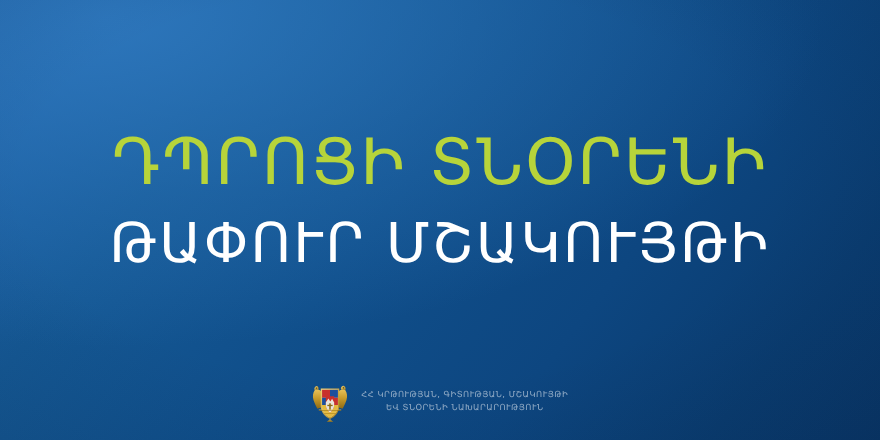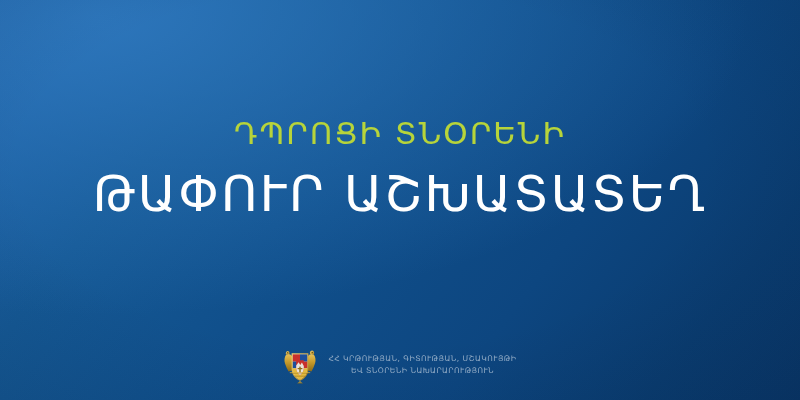--- a/index.html
+++ b/index.html
@@ -37,21 +37,21 @@
     z-index: 2;
   }
   .headline {
     margin: 0;
     line-height: 1.0;
     font-weight: 400;
     letter-spacing: 2.0px;
     white-space: nowrap;
   }
   .headline.line1 {
-    font-size: 31px;
+    font-size: 58px;
     color: #b7d43a;
     padding-bottom: 20px;
   }
   .headline.line2 {
     font-size: 50px;
     color: #ffffff;
     letter-spacing: 2.2px;
   }
 
   
@@ -89,21 +89,21 @@
     white-space: nowrap;
   }
 </style>
 </head>
 <body>
 
 <div id="stage">
 
   <div class="headline-wrap">
     <h1 class="headline line1">ԴՊՐՈՑԻ ՏՆՕՐԵՆԻ</h1>
-    <h1 class="headline line2">ԹԱՓՈՒՐ ԱՇԽԱՏԱՏԵՂ</h1>
+    <h1 class="headline line2">ԹԱՓՈՒՐ ՄՇԱԿՈՒՅԹԻ</h1>
   </div>
 
   <div class="footer">
 
     <svg class="crest" viewBox="0 0 34 40" aria-hidden="true">
       <defs>
         <linearGradient id="gold" x1="0" y1="0" x2="0" y2="1">
           <stop offset="0%" stop-color="#e8c25a"></stop>
           <stop offset="45%" stop-color="#c89c2c"></stop>
           <stop offset="100%" stop-color="#8d6a14"></stop>

